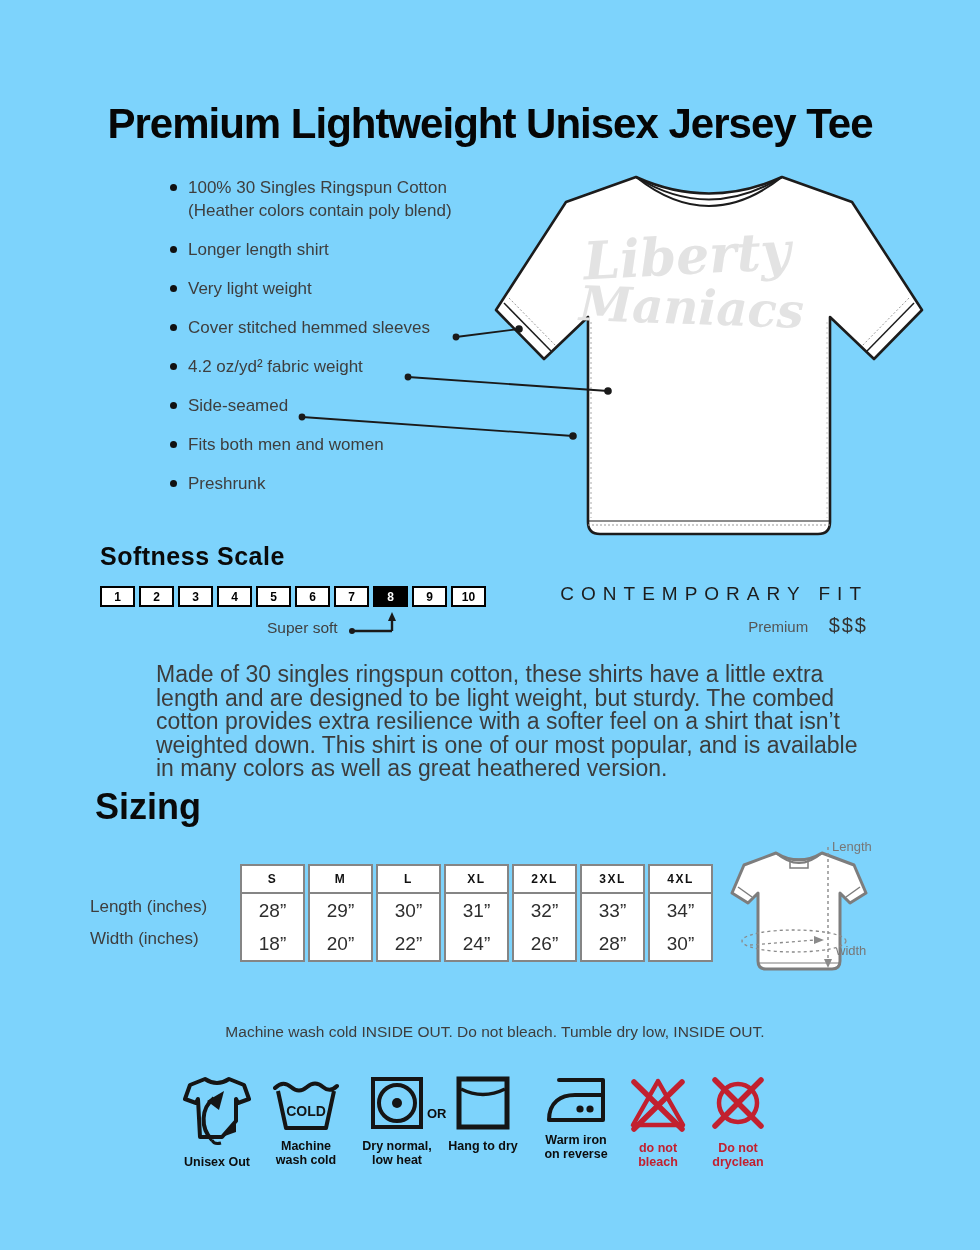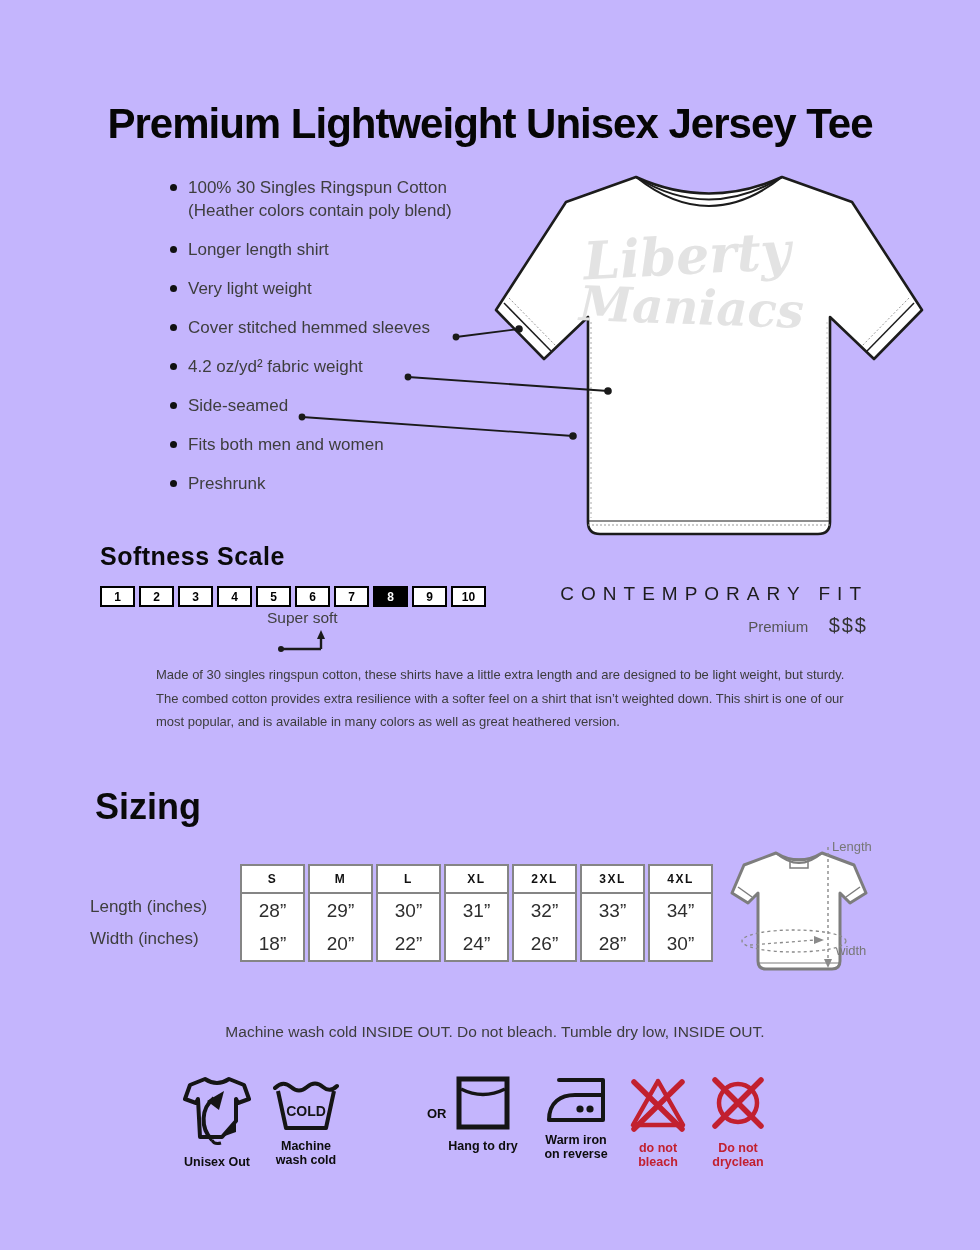--- a/index.html
+++ b/index.html
@@ -1,16 +1,16 @@
 <!DOCTYPE html>
 <html><head>
 <meta charset="utf-8">
 <style>
   html,body{margin:0;padding:0;background:#fff;}
-  .page{position:relative;width:980px;height:1250px;margin:0 auto;background:#c4b5fd;
+  .page{position:relative;width:980px;height:1250px;margin:0 auto;background:#7dd3fc;
         font-family:"Liberation Sans",sans-serif;overflow:hidden;color:#222;}
 
   
   .title{position:absolute;left:0;top:72px;width:100%;text-align:center;
          font-size:42px;font-weight:700;letter-spacing:-1px;color:#060606;}
 
   
   .features{position:absolute;left:170px;top:176px;width:308px;margin:0;padding:0;list-style:none;}
   .features li{display:flex;margin-bottom:16px;font-size:17px;line-height:23px;color:#3e3e3e;}
   .features .dot{width:7px;height:7px;border-radius:50%;background:#111;margin:8px 11px 0 0;flex:none;}
@@ -18,34 +18,34 @@
   
   .hero-svg{position:absolute;left:0;top:150px;pointer-events:none;}
 
   
   .soft-h{position:absolute;left:100px;top:542px;font-size:25px;font-weight:700;
           letter-spacing:.5px;color:#0a0a0a;margin:0;}
   .scale{position:absolute;left:100px;top:586px;display:flex;gap:4px;}
   .scale .box{width:31px;height:17px;border:2px solid #000;background:#fff;color:#000;
               font-size:12px;font-weight:700;display:flex;align-items:center;justify-content:center;}
   .scale .box.sel{background:#000;color:#fff;}
-  .supersoft{position:absolute;left:267px;top:609px;display:flex;align-items:flex-start;
-             font-size:15.5px;color:#3f3f3f;flex-direction:column;}
+  .supersoft{position:absolute;left:267px;top:609px;display:flex;align-items:flex-end;
+             font-size:15.5px;color:#3f3f3f;}
   .ss-arrow{margin:2px 0 0 10px;}
 
   
   .fit{position:absolute;left:540px;top:583px;width:328px;text-align:right;color:#1c1c1c;}
   .fit-label{font-size:19px;letter-spacing:7px;}
   .fit-sub{margin-top:9px;}
   .fit-tier{font-size:15px;color:#555;}
   .fit-price{font-size:20px;color:#333;margin-left:16px;letter-spacing:2px;}
 
   
   .desc{position:absolute;left:156px;top:663px;width:702px;margin:0;
-        font-size:13px;line-height:23.5px;color:#3c3c3c;}
+        font-size:23px;line-height:23.5px;color:#3c3c3c;}
 
   
   .sizing-h{position:absolute;left:95px;top:786px;font-size:36px;font-weight:700;color:#0a0a0a;margin:0;}
   .rl{position:absolute;left:90px;font-size:17px;color:#3e3e3e;}
   .rl1{top:897px;} .rl2{top:929px;}
   .size-cols{position:absolute;left:240px;top:864px;display:flex;gap:3px;}
   .size-col{width:61px;border:2px solid #858585;background:#fff;}
   .size-col .sz{height:26px;line-height:26px;text-align:center;font-weight:700;font-size:12px;
                 letter-spacing:1.5px;border-bottom:2px solid #858585;color:#111;}
   .size-col .val{height:33px;line-height:33px;text-align:center;font-size:19px;color:#2e2e2e;}
@@ -255,20 +255,28 @@
 
   <div class="care-icon ci2">
     <svg width="66" height="54" viewBox="0 0 66 54" aria-hidden="true">
       <path d="M 2 12 Q 10 4 18 11 Q 26 18 34 11 Q 42 4 50 11 Q 57 17 64 10" fill="none" stroke="#151515" stroke-width="4" stroke-linecap="round"></path>
       <path d="M 5 15 L 13 52 L 53 52 L 61 15" fill="none" stroke="#151515" stroke-width="4" stroke-linejoin="round"></path>
       <text x="33" y="40" font-size="14" font-weight="bold" text-anchor="middle" fill="#151515">COLD</text>
     </svg>
     <div class="ci-label">Machine wash cold</div>
   </div>
 
+  <div class="care-icon ci3">
+    <svg width="54" height="54" viewBox="0 0 54 54" aria-hidden="true">
+      <rect x="3" y="3" width="48" height="48" fill="none" stroke="#151515" stroke-width="4"></rect>
+      <circle cx="27" cy="27" r="18" fill="none" stroke="#151515" stroke-width="4"></circle>
+      <circle cx="27" cy="27" r="5" fill="#151515"></circle>
+    </svg>
+    <div class="ci-label">Dry normal, low heat</div>
+  </div>
 
   <span class="or">OR</span>
 
   <div class="care-icon ci4">
     <svg width="54" height="54" viewBox="0 0 54 54" aria-hidden="true">
       <rect x="3" y="3" width="48" height="48" fill="none" stroke="#151515" stroke-width="5"></rect>
       <path d="M 5 13 Q 27 24 49 13" fill="none" stroke="#151515" stroke-width="3.5"></path>
     </svg>
     <div class="ci-label">Hang to dry</div>
   </div>

